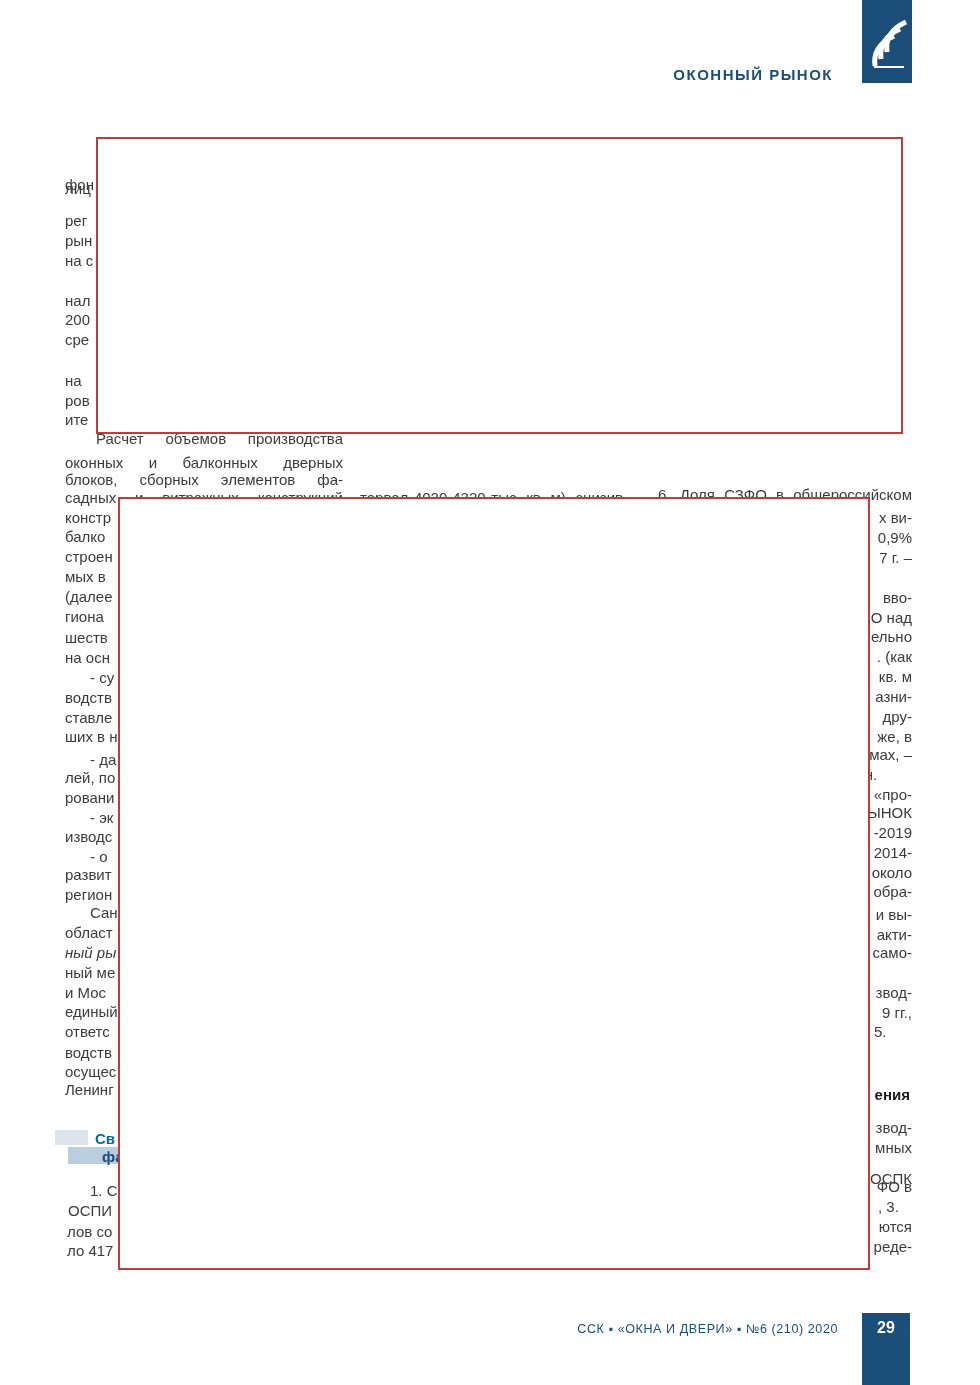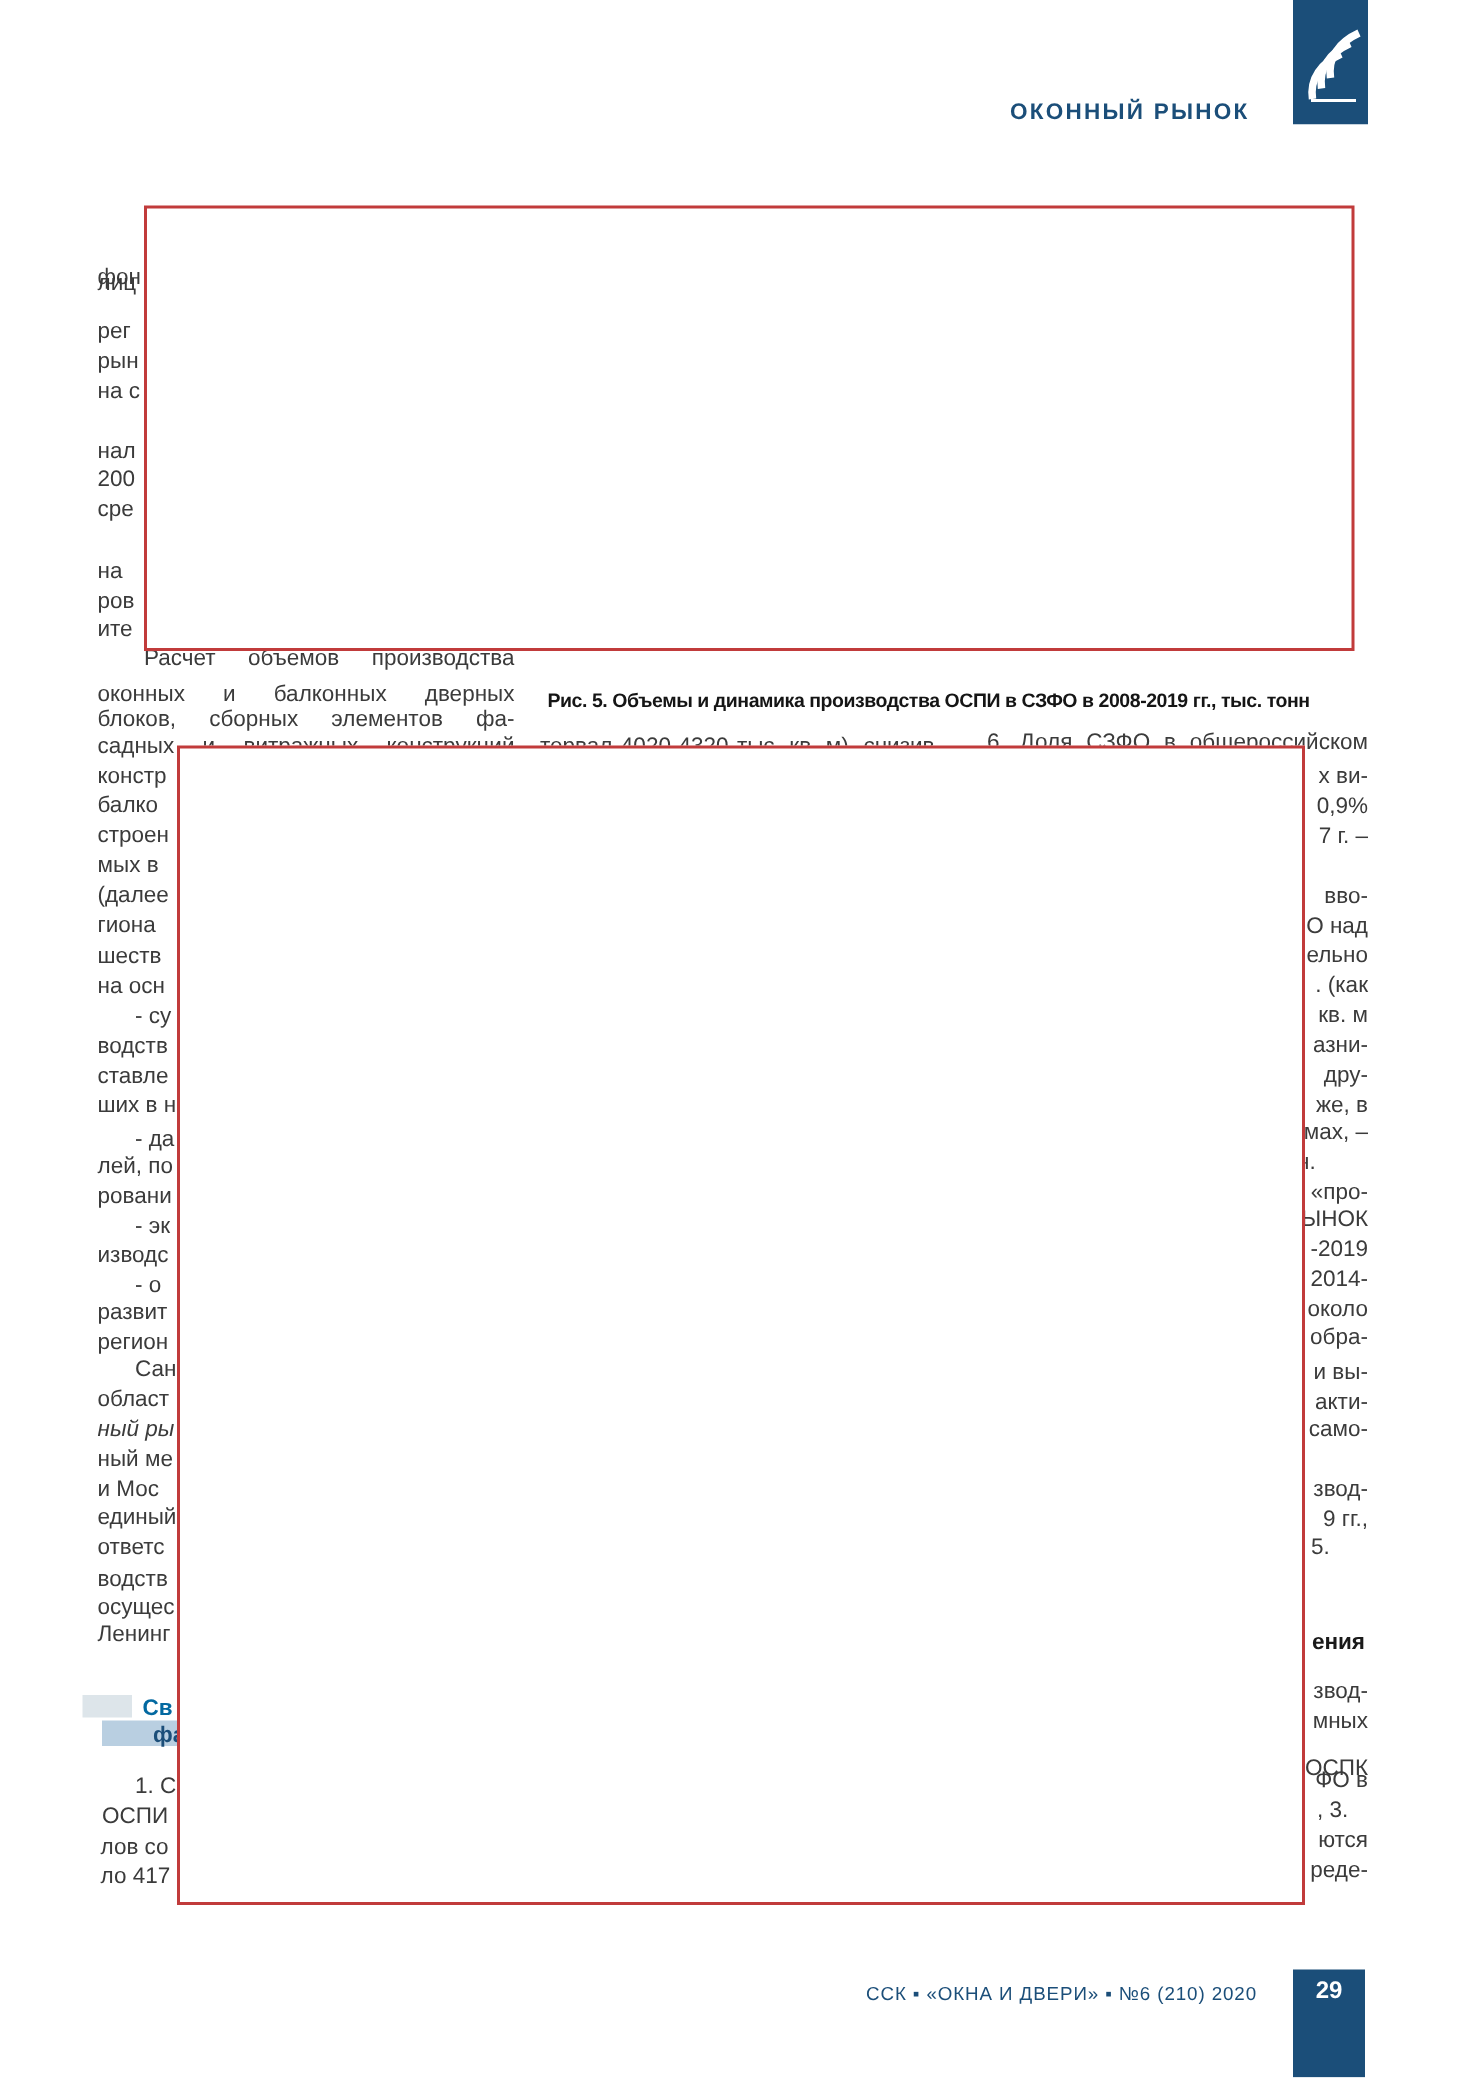--- a/index.html
+++ b/index.html
@@ -52,21 +52,20 @@
         <path d="M 19 59 C 17 45 25 35 38 29"></path>
         <path d="M 25 52 C 23 38 31 28 44 22"></path>
       </g>
       <path d="M 12 66 L 42 66 L 42 68 L 12 68 Z" fill="#ffffff"></path>
     </svg>
   </div>
 
   <div class="redbox box1"></div>
   <div class="redbox box2"></div>
 
-  <div class="caption">Рис. 5. Объемы и динамика производства ОСПИ в СЗФО в 2008-2019 гг., тыс. тонн</div>
 
   <div class="hl hl-gray"></div>
   <div class="hl hl-blue"></div>
 
   <div id="frags">
       <div class="frag just" style="top: 431px; left: 96px; width: 247px;">Расчет объемов производства</div>
       <div class="frag just" style="top: 455px; left: 65px; width: 278px;">оконных и балконных дверных</div>
       <div class="frag just" style="top: 472px; left: 65px; width: 278px;">блоков, сборных элементов фа-</div>
       <div class="frag just" style="top: 490px; left: 65px; width: 278px;">садных и витражных конструкций</div>
       <div class="frag just" style="top: 490px; left: 360px; width: 268px;">тервал 4020-4320 тыс. кв. м), снизив-</div>

